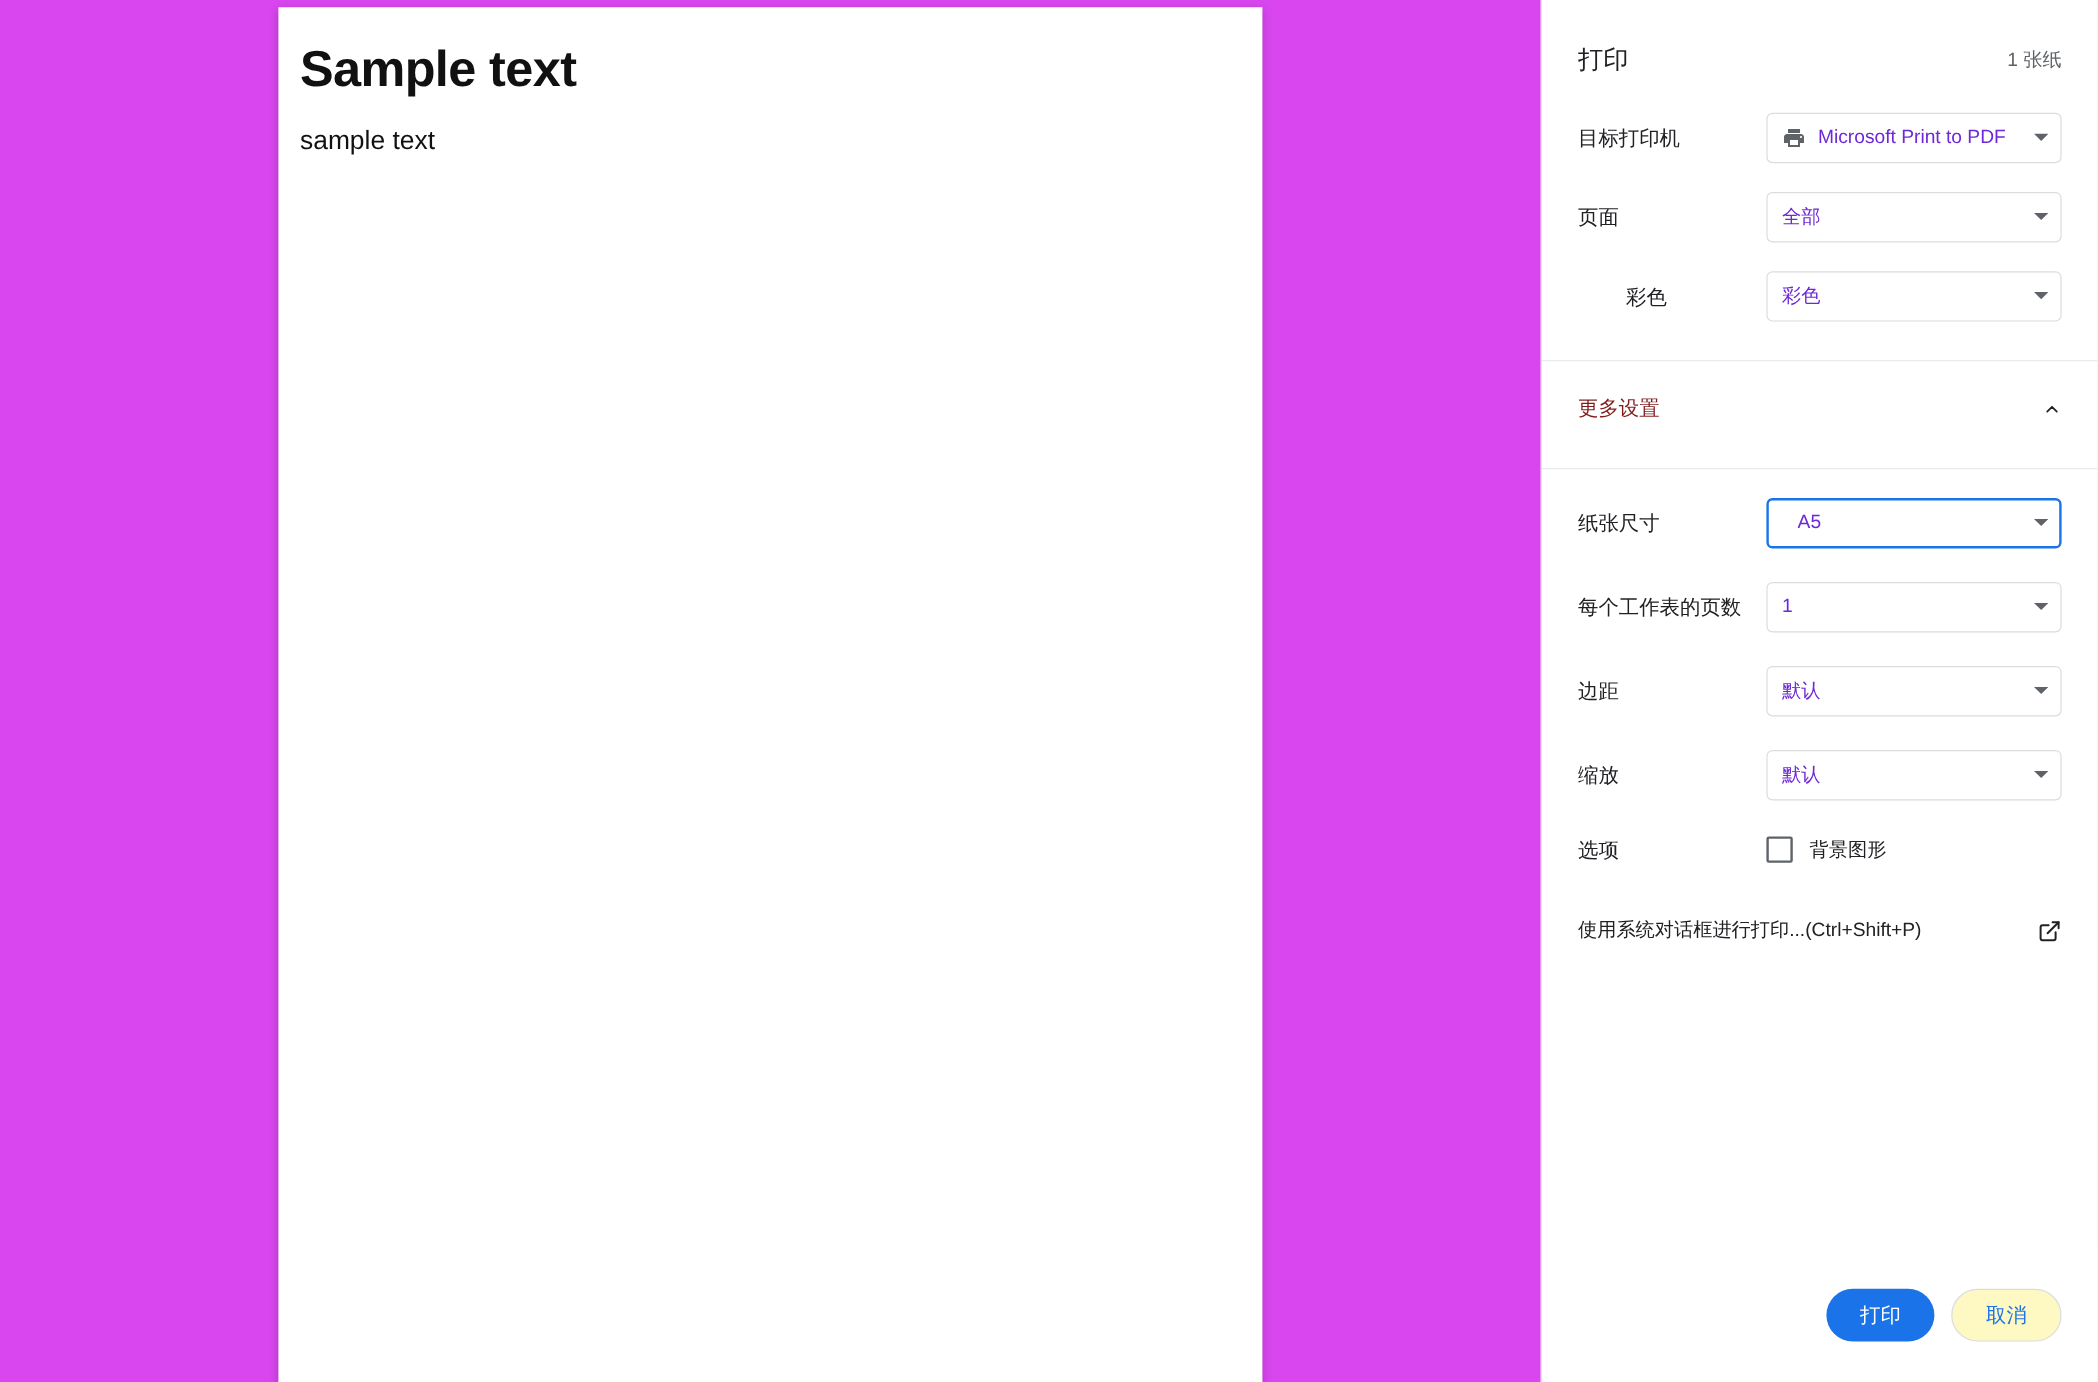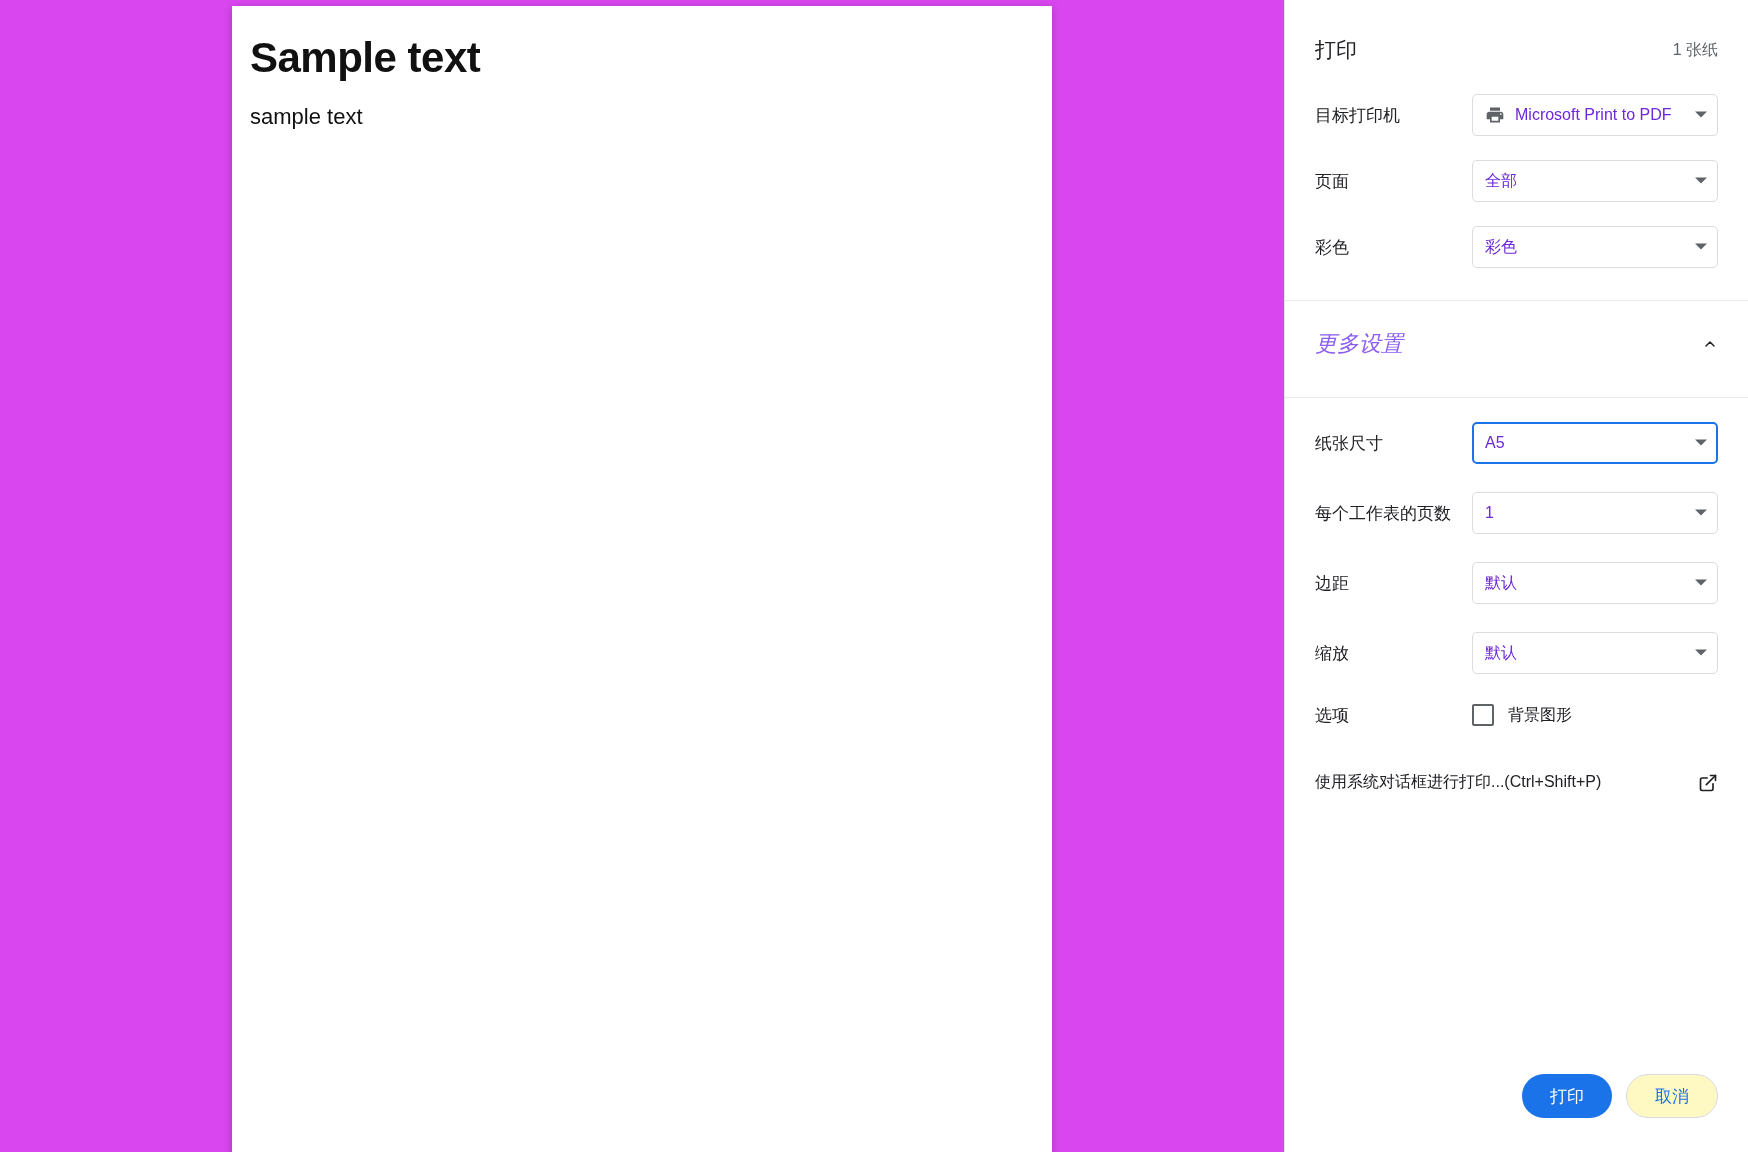--- a/index.html
+++ b/index.html
@@ -100,21 +100,21 @@
     display: flex;
     align-items: center;
     padding: 0 10px 0 12px;
     cursor: pointer;
     position: relative;
     font-size: 16px;
     color: #6d28d9;
   }
   .select.focused {
     border: 2px solid #1a73e8;
-    padding: 0 9px 0 11px;
+    padding: 0 9px 0 24px;
   }
   .select .sel-icon {
     margin-right: 10px;
     flex: 0 0 auto;
     color: #5f6368;
     display: flex;
     align-items: center;
   }
   .select .sel-text {
     flex: 1;
@@ -134,23 +134,22 @@
     margin-top: 10px;
   }
   .more-settings-row {
     display: flex;
     align-items: center;
     justify-content: space-between;
     padding: 28px 30px 28px 30px;
     cursor: pointer;
   }
   .more-settings-row .label {
-    font-size: 22px;
-    color: #8b5cf6;
-    font-style: italic;
+    font-size: 17px;
+    color: #7f1d1d;
   }
   .more-settings-row .chev {
     color: #202124;
     display:flex;
     align-items:center;
   }
 
   .checkbox-row {
     display:flex;
     align-items:center;
@@ -259,21 +258,21 @@
         <div class="select">
           <span class="sel-text">全部</span>
           <span class="caret">
             <svg width="12" height="12" viewBox="0 0 10 6" fill="currentColor">
                 <path d="M0 0l5 5 5-5H0z"></path>
               </svg>
           </span>
         </div>
       </div>
 
-      <div class="optrow" style="padding-bottom:22px;">
+      <div class="optrow" style="padding-bottom:22px;margin-left:40px;">
         <div class="label">彩色</div>
         <div class="select">
           <span class="sel-text">彩色</span>
           <span class="caret">
             <svg width="12" height="12" viewBox="0 0 10 6" fill="currentColor">
                 <path d="M0 0l5 5 5-5H0z"></path>
               </svg>
           </span>
         </div>
       </div>

